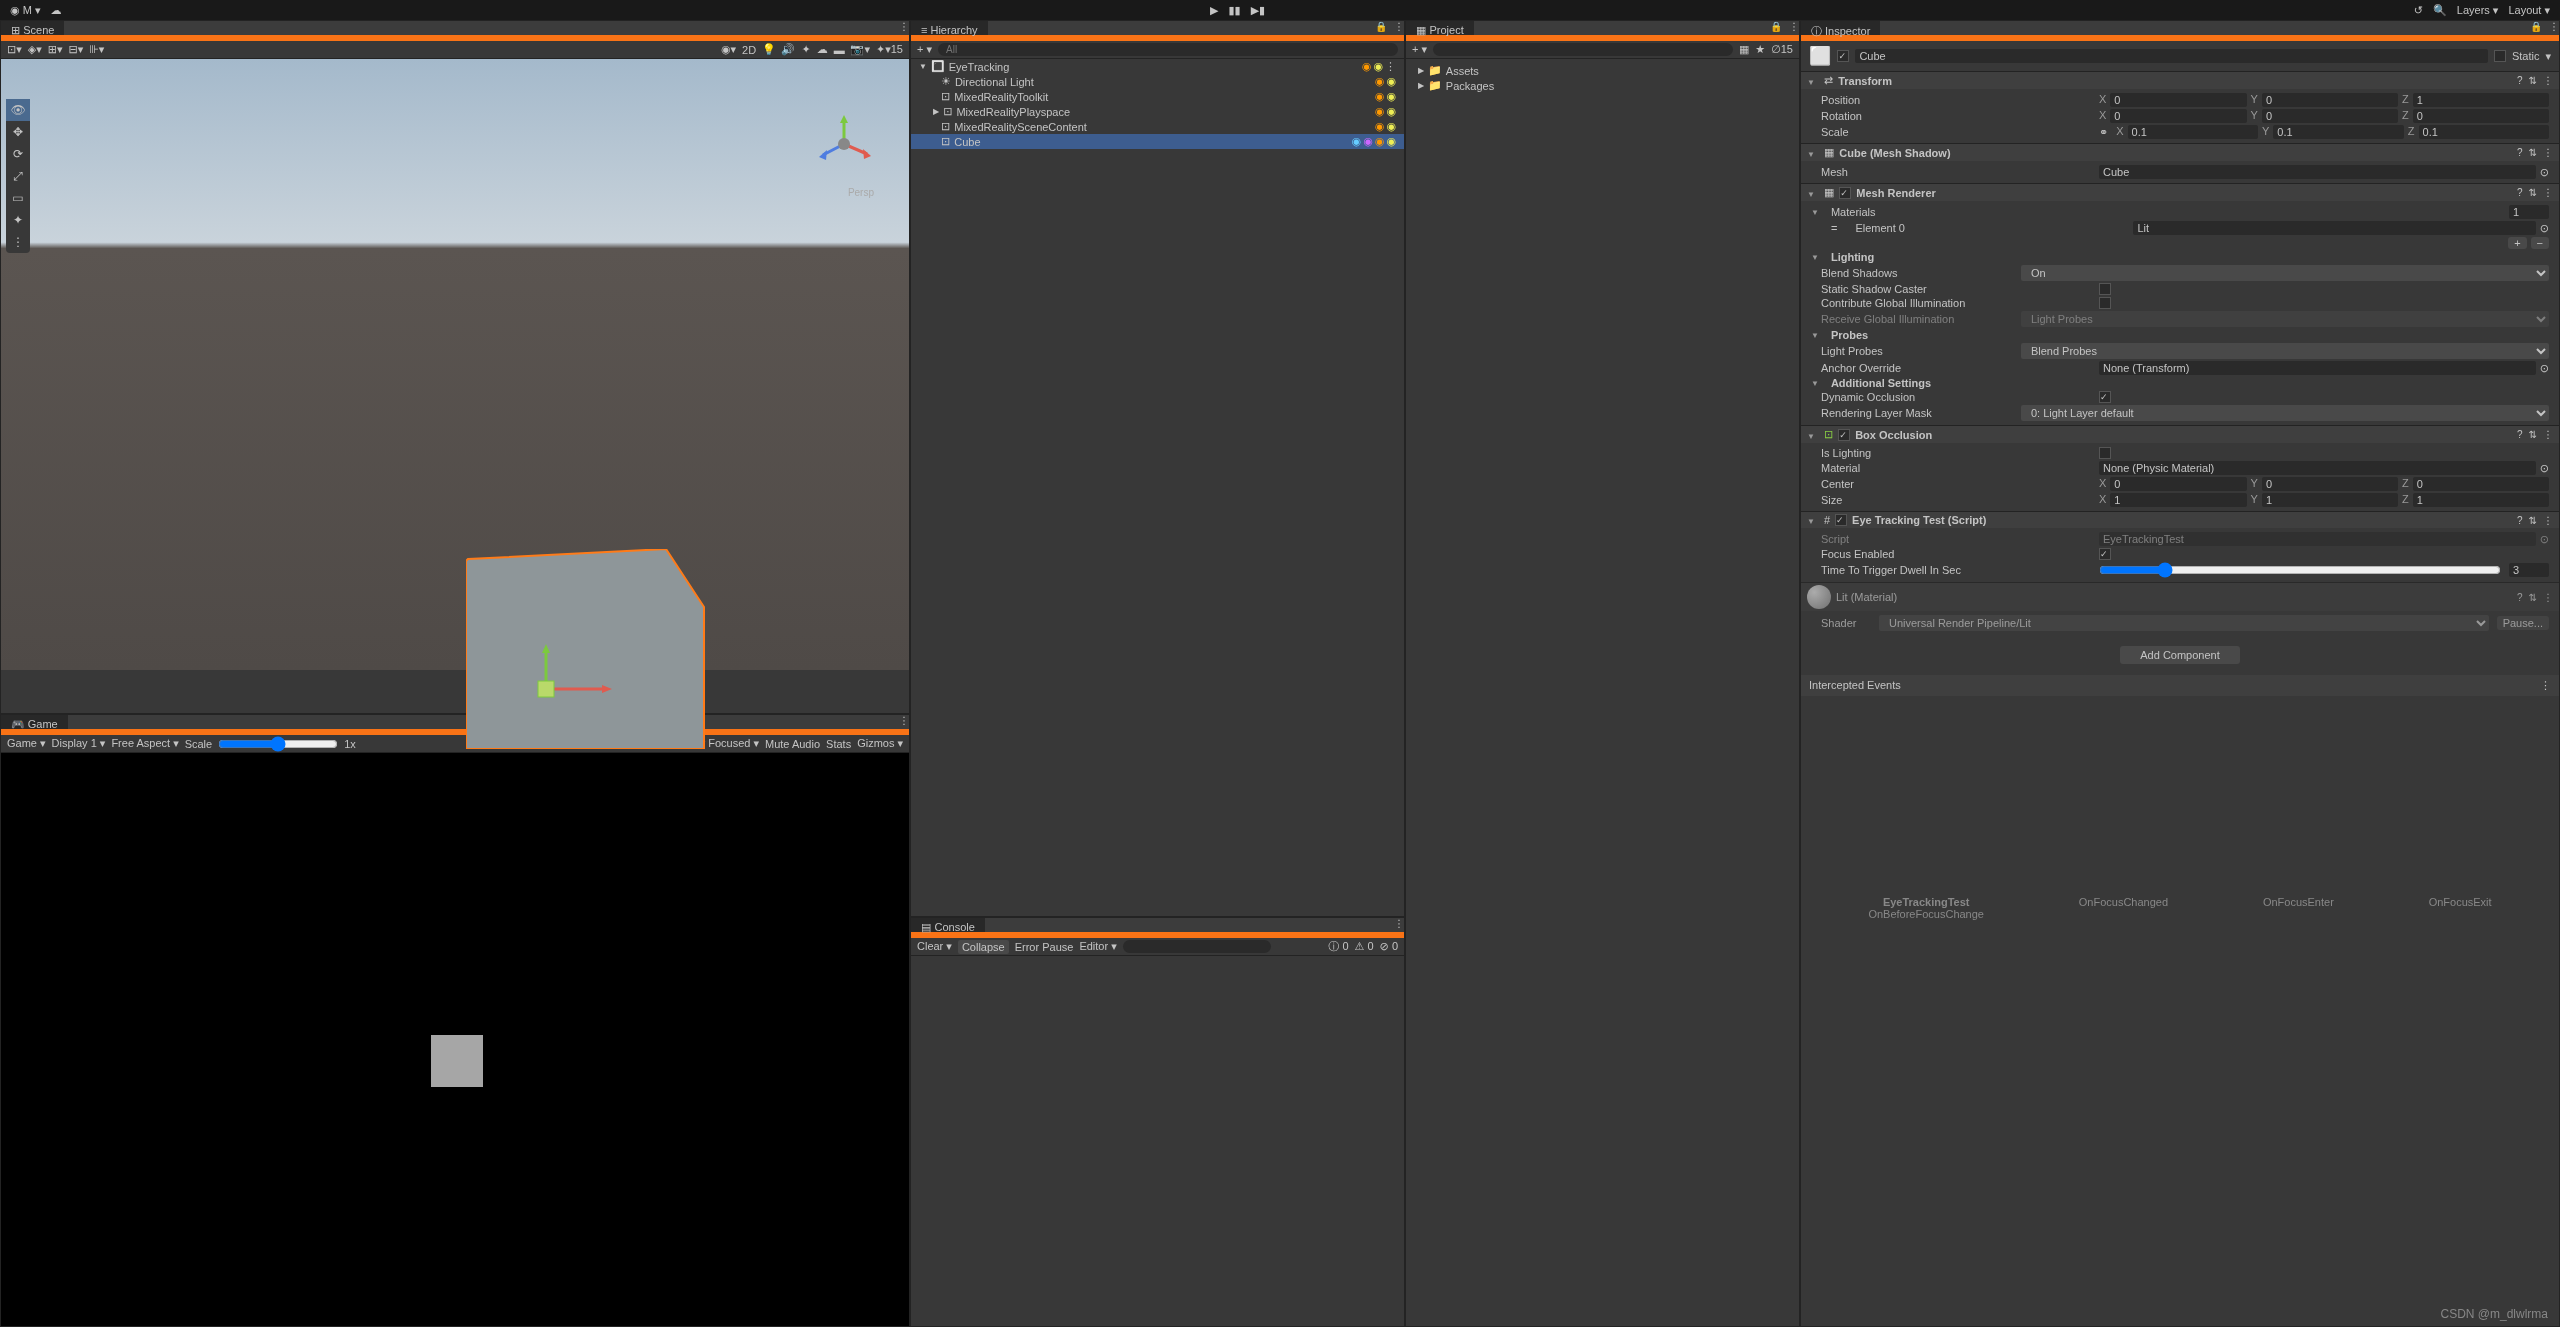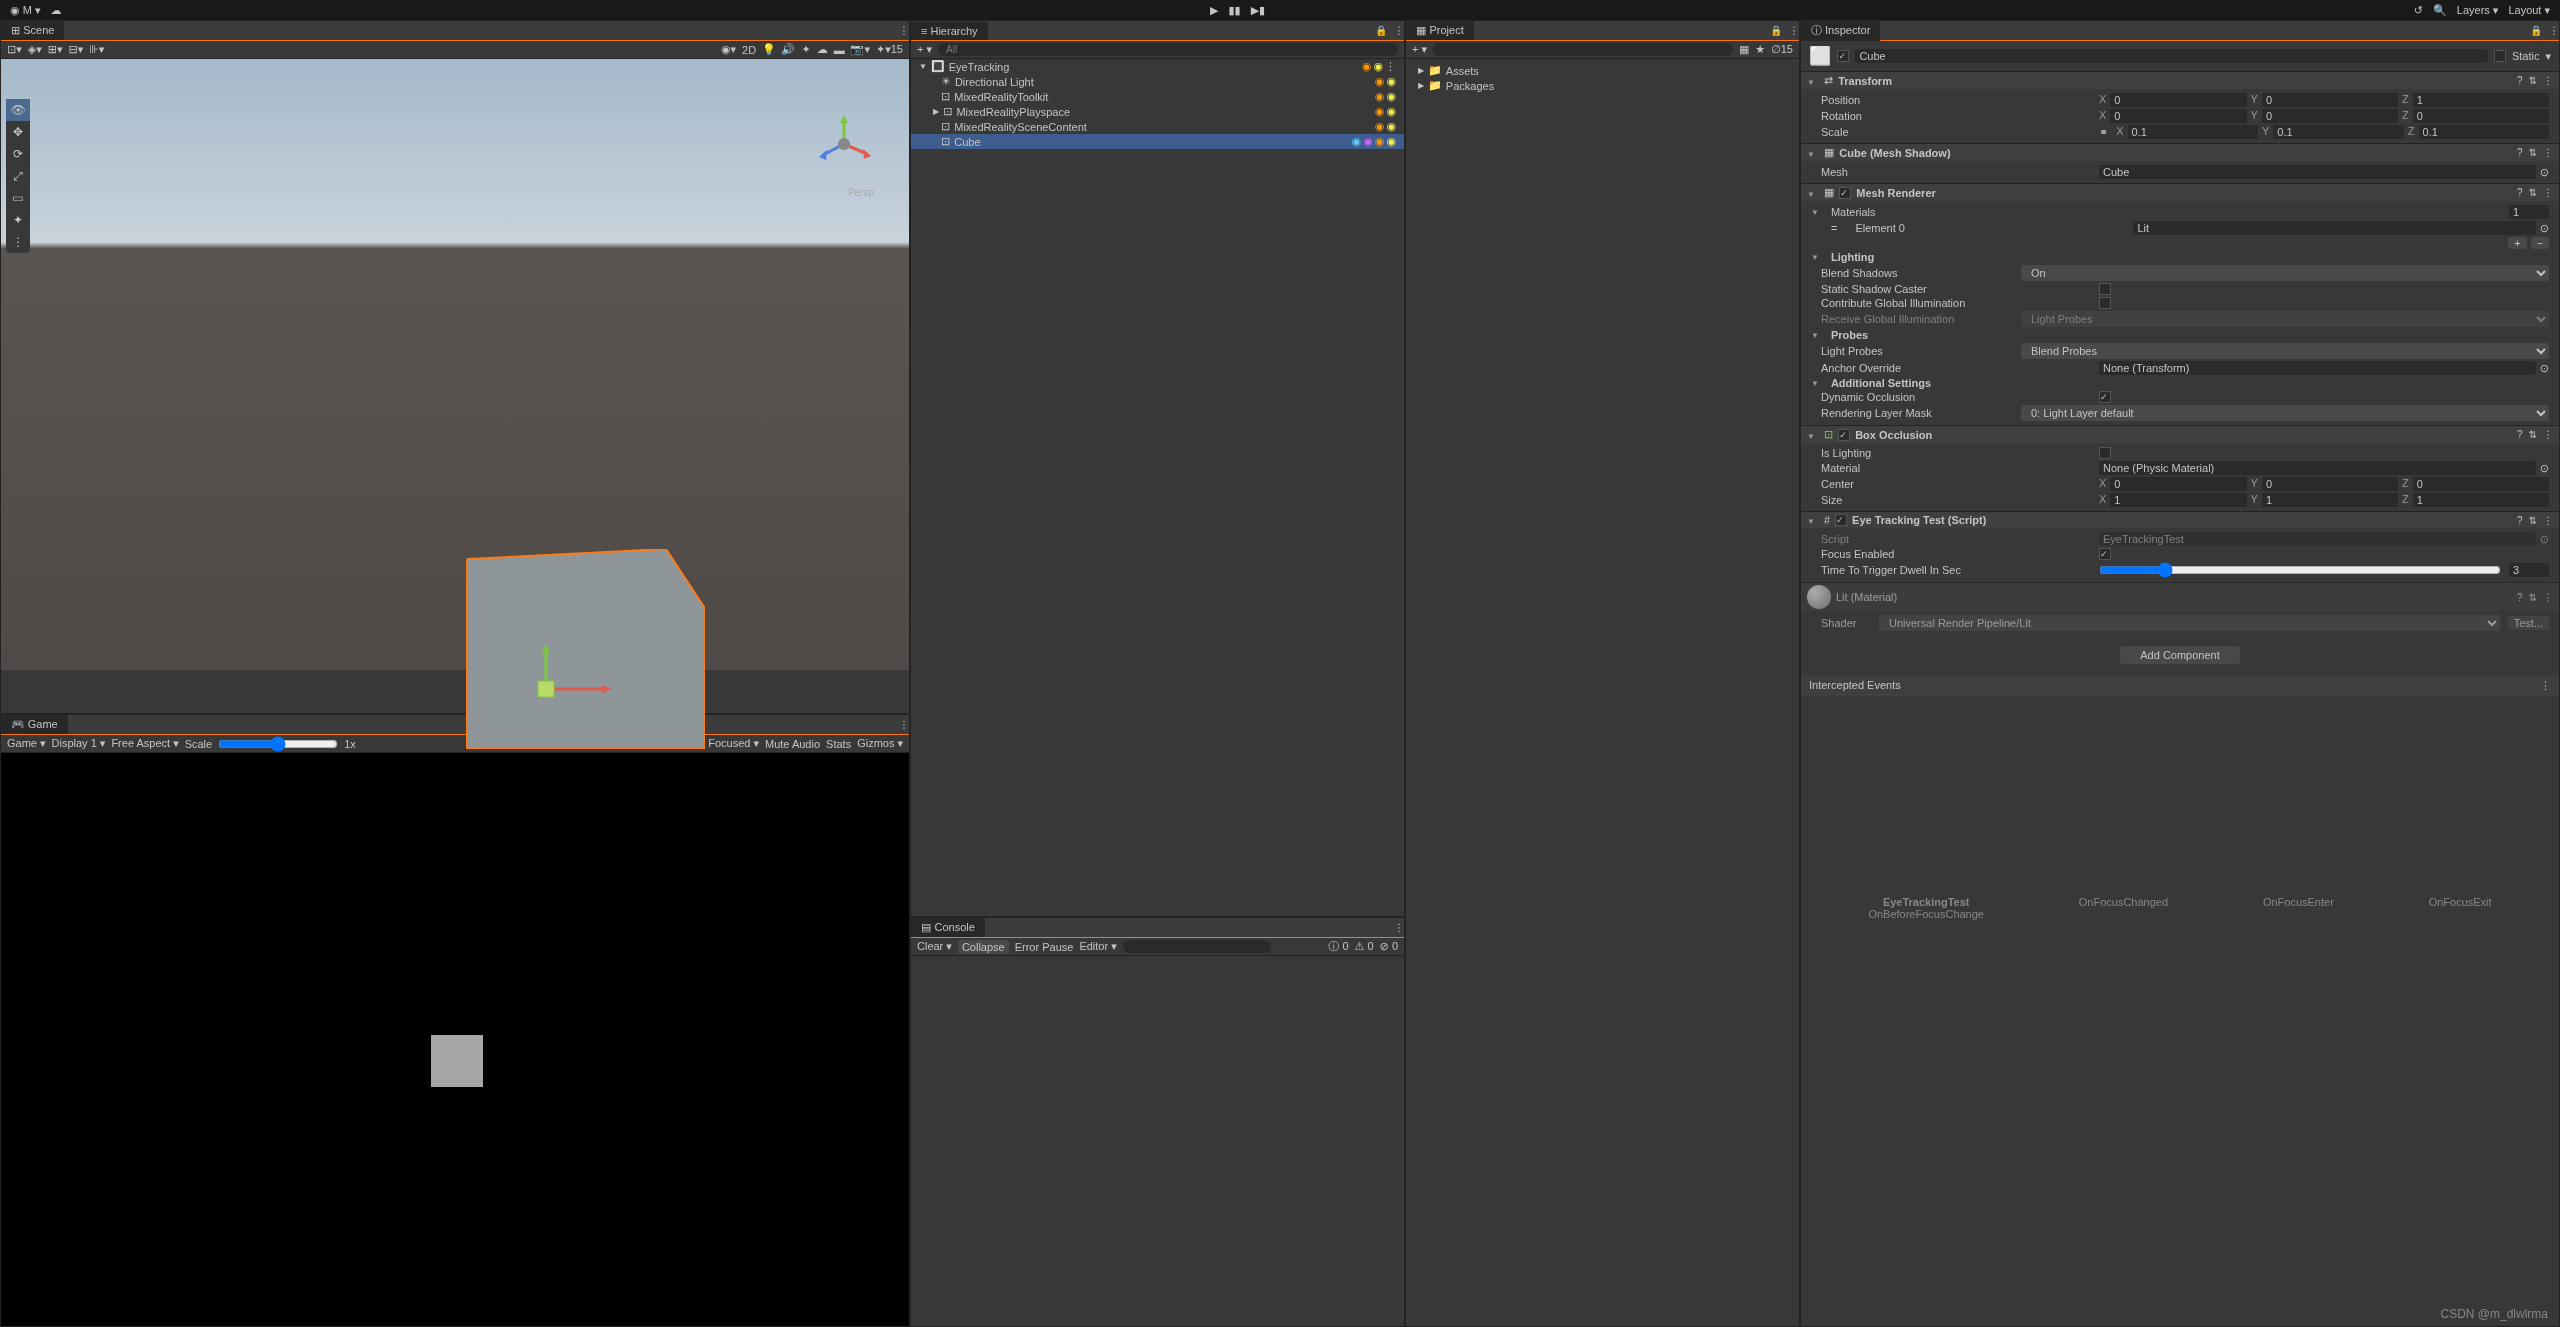--- a/index.html
+++ b/index.html
@@ -3,21 +3,21 @@
 <meta charset="utf-8">
 <style>
 * { margin: 0; padding: 0; box-sizing: border-box; font-family: -apple-system, Arial, sans-serif; }
 body { background: #383838; color: #c4c4c4; font-size: 11px; width: 2560px; height: 1327px; overflow: hidden; }
 .toolbar-top { height: 20px; background: #191919; display: flex; align-items: center; padding: 0 10px; justify-content: space-between; }
 .toolbar-left, .toolbar-right, .toolbar-center { display: flex; gap: 10px; align-items: center; }
 .toolbar-center { flex: 1; justify-content: center; }
 .main-grid { display: grid; grid-template-columns: 910px 495px 395px 760px; height: 1307px; }
 .panel { background: #383838; border: 1px solid #232323; display: flex; flex-direction: column; }
 .panel-tab { background: #282828; padding: 3px 10px; display: inline-block; font-size: 11px; }
-.panel-header { background: #3c3c3c; height: 20px; display: flex; align-items: center; border-bottom: 1px solid #f97316; }
+.panel-header { background: #3c3c3c; height: 20px; display: flex; border-bottom: 6px solid #f97316; }
 .panel-toolbar { height: 18px; background: #383838; display: flex; align-items: center; padding: 0 6px; gap: 6px; border-bottom: 1px solid #232323; }
 .left-col { display: flex; flex-direction: column; }
 .scene-area { height: 694px; position: relative; }
 .scene-viewport { background: linear-gradient(180deg, #a4b9cb 0%, #c9d3db 30%, #5b5551 31%, #4f4a47 100%); width: 100%; height: 611px; position: relative; }
 .scene-tools { position: absolute; left: 5px; top: 40px; width: 24px; background: #383838; border-radius: 4px; display: flex; flex-direction: column; }
 .scene-tool { width: 24px; height: 22px; display: flex; align-items: center; justify-content: center; color: #c4c4c4; font-size: 12px; }
 .scene-tool.active { background: #4a6a8f; }
 .game-area { flex: 1; display: flex; flex-direction: column; }
 .game-viewport { background: #000; flex: 1; position: relative; }
 .game-cube { position: absolute; left: 430px; top: 282px; width: 52px; height: 52px; background: #a6a6a6; }
@@ -507,21 +507,21 @@
       <div class="header-icons">
           <span>?</span>
           <span>⇅</span>
           <span>⋮</span>
         </div>
     </div>
     <div class="comp-body" style="opacity:0.7">
       <div class="prop-row">
           <span class="prop-label" style="width:60px">Shader</span>
         <select class="dropdown" style="flex:1"><option>Universal Render Pipeline/Lit</option></select>
-        <span class="btn" style="padding:1px 6px">Test...</span>
+        <span class="btn" style="padding:1px 6px">Pause...</span>
         </div>
     </div>
 
     <div style="padding:14px;text-align:center">
       <span class="btn">Add Component</span>
     </div>
 
     <div class="intercepted">
       <span>Intercepted Events</span>
       <span style="float:right">⋮</span>

